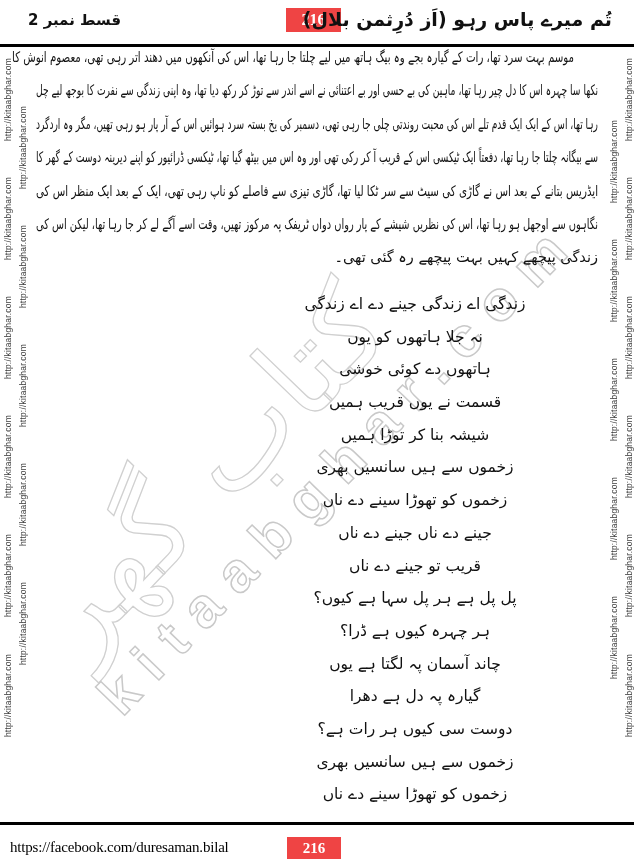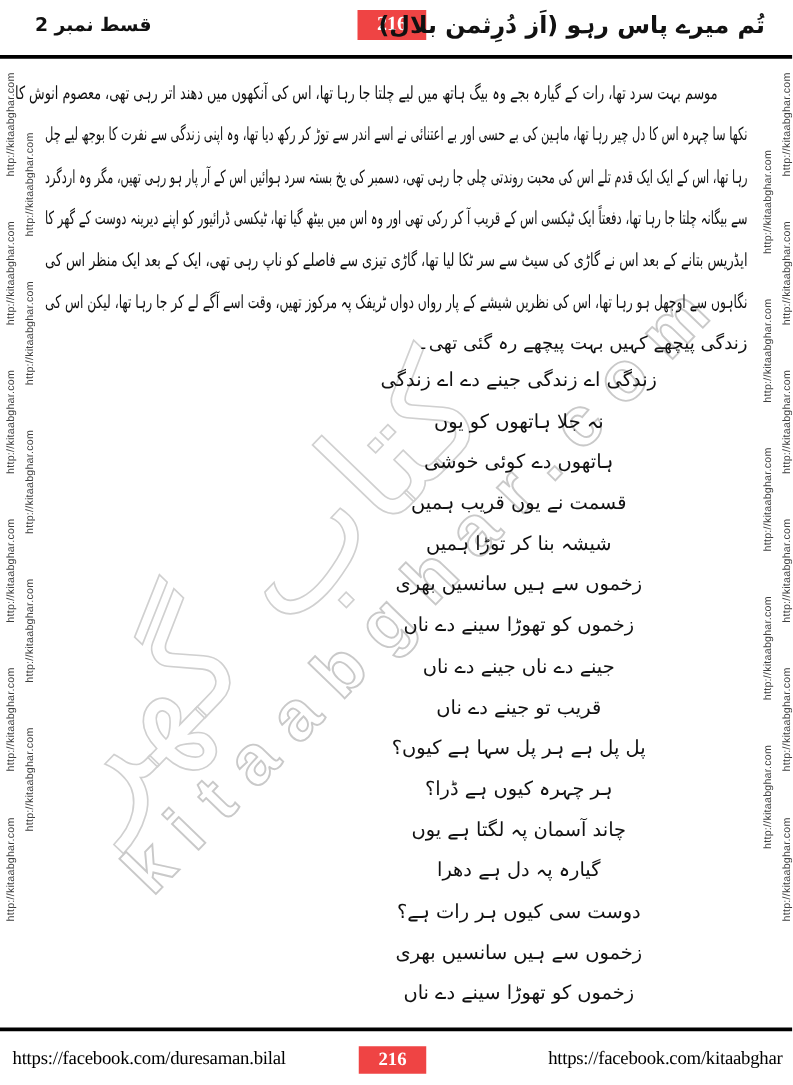--- a/index.html
+++ b/index.html
@@ -50,21 +50,21 @@
   .badge.bottom{left:287px;top:837px;width:54px;height:22px;line-height:22px;font-size:15px;}
   .hdr-title{
     position:absolute;top:8px;right:22px;direction:rtl;z-index:2;
     font-size:19px;font-weight:bold;
   }
   .rule{position:absolute;left:0;width:634px;height:3px;background:#000;z-index:2;}
   .rule.top{top:44px;}
   .rule.bottom{top:822px;}
   
   .para{
-    position:absolute;top:59px;left:36px;width:562px;z-index:2;direction:rtl;
+    position:absolute;top:41px;left:36px;width:562px;z-index:2;direction:rtl;
   }
   .para-line{
     height:33.4px;line-height:33.4px;font-size:14.5px;white-space:nowrap;
     text-align:justify;text-align-last:justify;
   }
   .para-line:first-of-type{padding-right:34px;}
   .para-line:last-of-type{text-align-last:right;}
   
   .poem{
     position:absolute;top:288px;left:190px;width:450px;z-index:2;direction:rtl;
@@ -199,15 +199,14 @@
         <span class="line-text">زخموں سے ہیں سانسیں بھری</span>
       </div>
       <div class="poem-line">
         <span class="line-text">زخموں کو تھوڑا سینے دے ناں</span>
       </div>
     </section>
 
   <div class="rule bottom"></div>
   <div class="ftr-url left">https://facebook.com/duresaman.bilal</div>
   <div class="badge bottom">216</div>
-  <div class="ftr-url right">https://facebook.com/kitaabghar</div>
 
 </div>
 
 </body></html>

